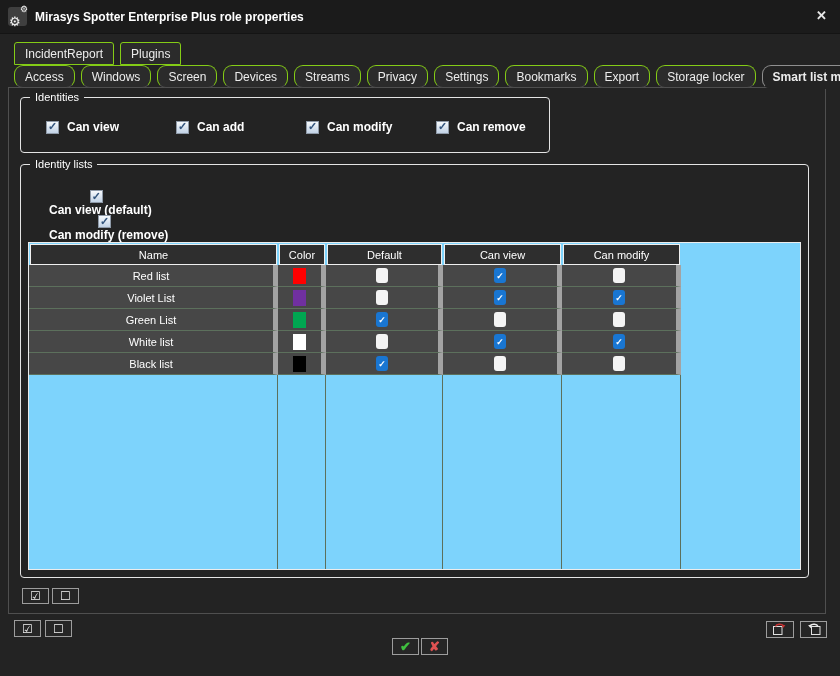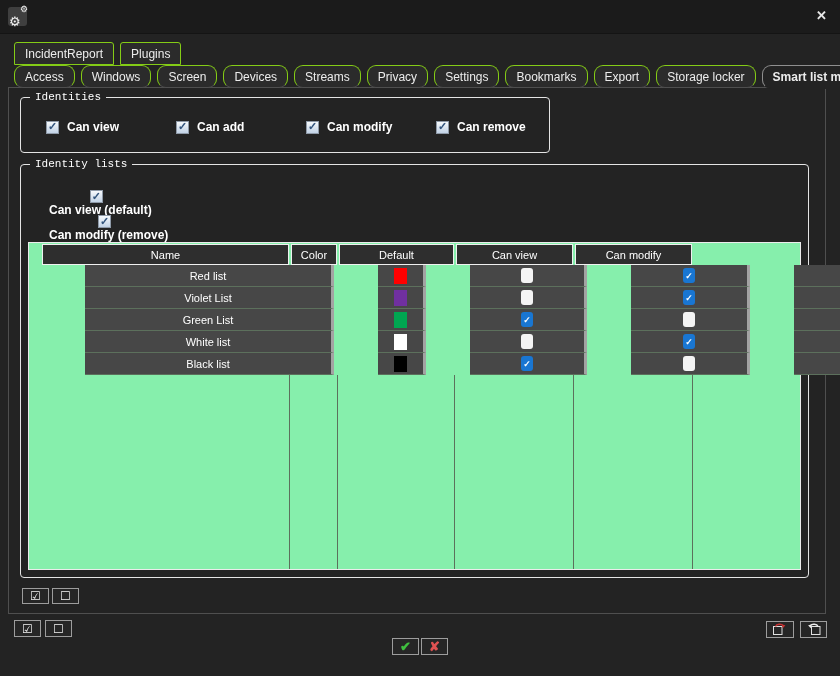--- a/index.html
+++ b/index.html
@@ -27,51 +27,51 @@
   .tab[data-active="true"]{background:#232323;border-color:#8f8f8f;
     border-bottom:1px solid #232323;font-weight:700;height:24px;}
 
   
   .panel{position:absolute;left:8px;top:87px;width:818px;height:527px;
     border:1px solid #4f4f4f;box-sizing:border-box;z-index:1;}
 
   
   .groupbox{position:absolute;border:1px solid #e4e4e4;border-radius:4px;box-sizing:border-box;z-index:2;}
   .gb-legend{position:absolute;top:-8px;left:9px;background:#232323;padding:0 5px;
-    font-size:11px;color:#fff;line-height:14px;font-family:Liberation Mono, monospace;}
+    font-size:11px;color:#fff;line-height:14px;}
   .gb-identities{left:20px;top:97px;width:530px;height:56px;}
   .gb-lists{left:20px;top:164px;width:789px;height:414px;}
 
   
   .cb-item{display:flex;align-items:center;}
   .cbw{width:13px;height:13px;box-sizing:border-box;border:1px solid #8f9aa8;
     background:linear-gradient(180deg,#f7fafd,#c2d3e6);display:inline-flex;
     align-items:center;justify-content:center;flex:none;}
   .cbw[data-checked="true"]::after{content:"✓";font-size:11px;font-weight:700;
     color:#33557d;margin-top:-1px;}
   .cb-label{margin-left:8px;font-size:12px;font-weight:700;color:#fff;white-space:nowrap;}
   .ident-row{position:absolute;left:25px;top:22px;display:flex;}
   .ident-row .cb-item{width:130px;flex:none;}
   .def-cb{position:absolute;left:20px;flex-direction:column;}
   .def-cb.d0{top:25px;} .def-cb.d1{top:50px;}
 
   
   .smtable{position:absolute;left:28px;top:242px;width:773px;height:328px;z-index:3;
-    border:1px solid #ececec;box-sizing:border-box;background:#86efac;
-    display:flex;flex-direction:column;padding-left:12px;}
+    border:1px solid #ececec;box-sizing:border-box;background:#7dd3fc;
+    display:flex;flex-direction:column;}
   .hrow{display:flex;height:22px;flex:none;}
   .slot{box-sizing:border-box;padding:1px 1px 0 1px;flex:none;}
   .hc{height:100%;box-sizing:border-box;border:1px solid #f0f0f0;background:#2e2e2e;
     display:flex;align-items:center;justify-content:center;font-size:11px;color:#fff;}
   .c0{width:249px}.c1{width:48px}.c2{width:117px}.c3{width:119px}.c4{width:119px}
   .cf{flex:1 1 auto;width:auto;}
   .trow{display:flex;height:22px;flex:none;}
-  .tc{box-sizing:border-box;border-right:3px solid #a3a3a3;border-bottom:1px solid #5c705c;
+  .tc{box-sizing:border-box;border-right:5px solid #a3a3a3;border-bottom:1px solid #5c705c;
     background:#474747;display:flex;align-items:center;justify-content:center;
-    font-size:11px;color:#fff;flex:none;margin-left:44px;}
+    font-size:11px;color:#fff;flex:none;}
   .tc.cf{background:#303030;border-right:none;}
   .fillarea{flex:1;display:flex;}
   .fc{box-sizing:border-box;border-right:1px solid #5c705c;flex:none;height:100%;}
   .fc.cf{border-right:none;}
   .swatch{width:13px;height:16px;}
   .cbf{width:12px;height:15px;border-radius:3px;background:#f4f4f4;
     display:flex;align-items:center;justify-content:center;}
   .cbf[data-checked="true"]{background:#1976d2;}
   .cbf[data-checked="true"]::after{content:"✓";font-size:9px;font-weight:700;color:#fff;}
 
@@ -91,20 +91,21 @@
 </head>
 <body>
 
 <div class="window">
 
   <div class="titlebar">
     <div class="appicon">
       <span class="gear-big">⚙</span>
       <span class="gear-small">⚙</span>
     </div>
+    <span class="title">Mirasys Spotter Enterprise Plus role properties</span>
     <span class="closebtn">
       <span>✕</span>
     </span>
   </div>
 
   <div class="tabrow tabrow1">
     <div class="tab" data-active="false">
       <span>IncidentReport</span>
     </div>
     <div class="tab" data-active="false">

